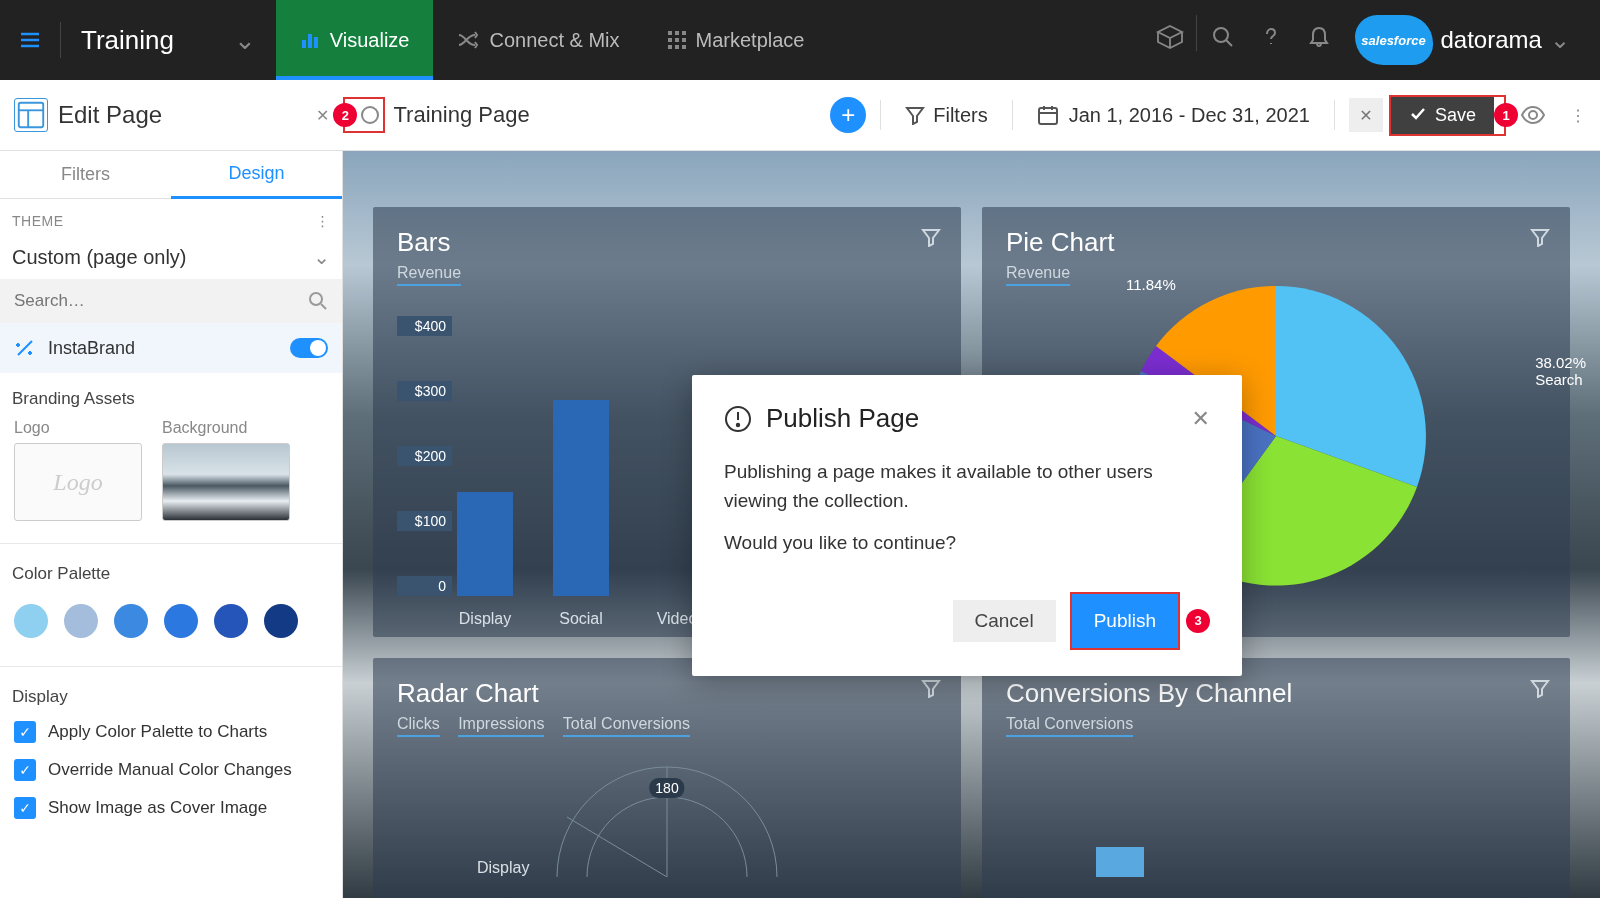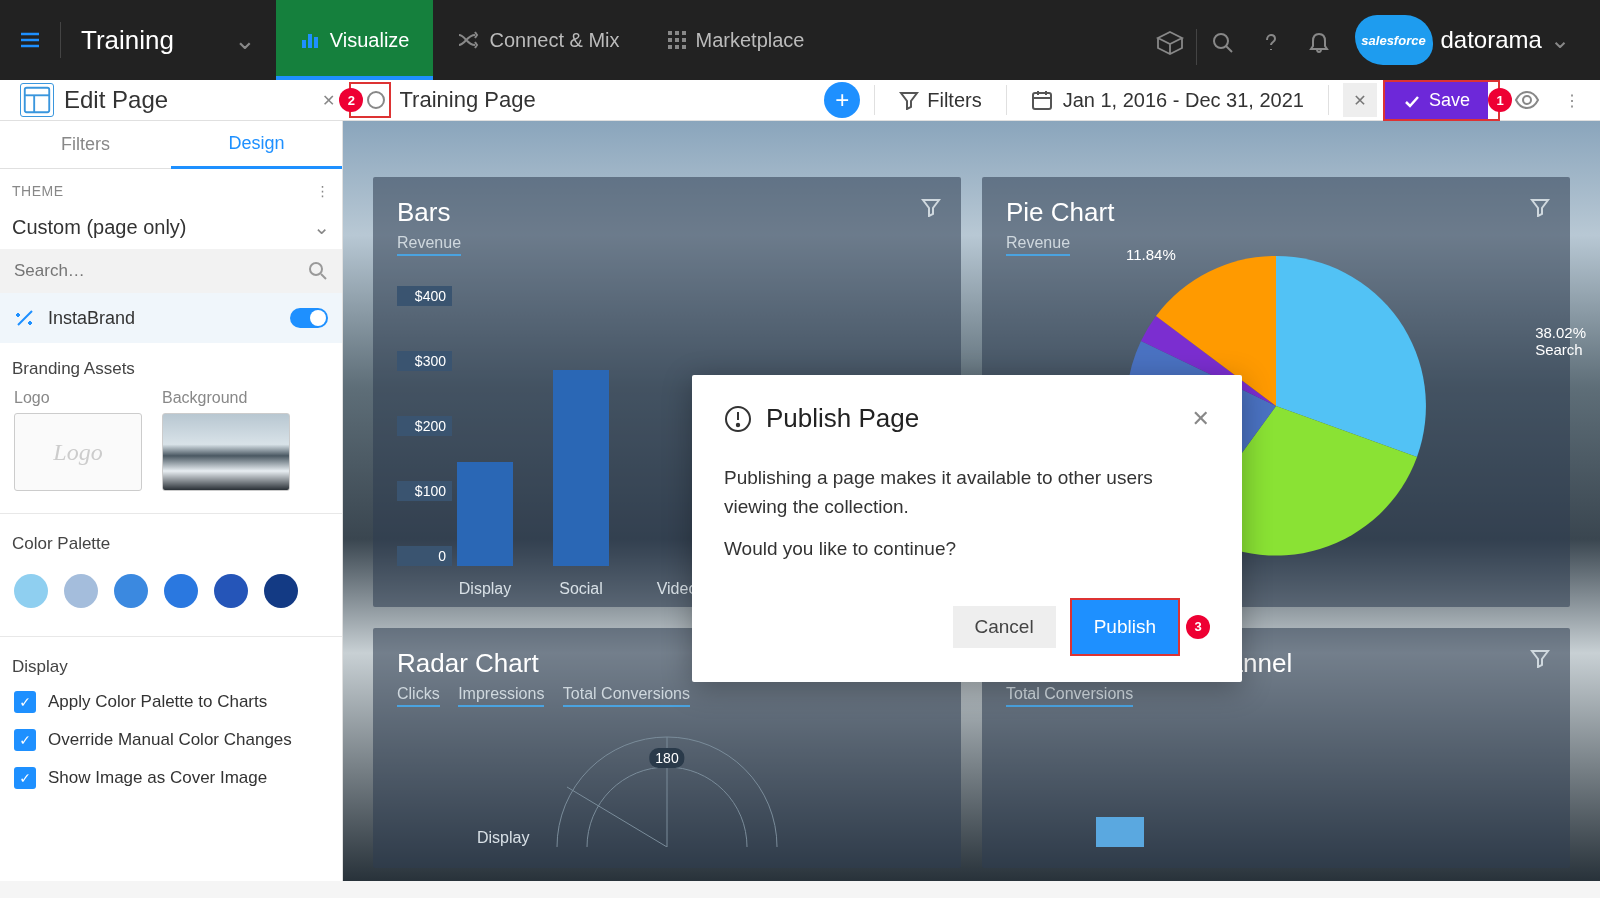--- a/index.html
+++ b/index.html
@@ -9,42 +9,42 @@
 .topnav { height: 80px; background: #222; display: flex; align-items: center; color: #ccc; }
 .hamburger { width: 60px; display: flex; justify-content: center; align-items: center; cursor: pointer; }
 .hamburger svg { width: 24px; height: 24px; }
 .divider-v { width: 1px; height: 36px; background: #444; }
 .workspace { display: flex; align-items: center; padding: 0 20px; gap: 60px; color: #fff; font-size: 26px; font-weight: 400; }
 .workspace .chev { color: #888; }
 .navtabs { display: flex; height: 100%; }
 .navtab { display: flex; align-items: center; gap: 10px; padding: 0 24px; font-size: 20px; color: #bbb; cursor: pointer; position: relative; }
 .navtab.active { background: #15803d; color: #fff; }
 .navtab.active::after { content:""; position:absolute; left:0; right:0; bottom:0; height:4px; background:#1e90ff; }
-.navicons { margin-left: auto; display: flex; align-items: flex-end; gap: 4px; padding-right: 20px; }
+.navicons { margin-left: auto; display: flex; align-items: flex-start; gap: 4px; padding-right: 20px; }
 .navicon { width: 44px; height: 44px; display:flex; align-items:center; justify-content:center; color:#888; cursor:pointer; }
 .brand { display:flex; align-items:center; gap:8px; color:#fff; font-size:24px; font-weight:300; padding: 0 10px;}
 .sf-cloud { width:78px; height:50px; background:#1e9cef; border-radius: 30px 38px 28px 38px; display:flex; align-items:center; justify-content:center; color:#fff; font-size:13px; font-weight:bold; font-style:italic;}
 
 
-.headerbar { height: 41px; background: #fff; border-bottom: 1px solid #e0e0e0; display: flex; align-items: center; padding: 0 10px; }
+.headerbar { height: 71px; background: #fff; border-bottom: 1px solid #e0e0e0; display: flex; align-items: center; padding: 0 4px; }
 .editpage-icon { width: 34px; height:34px; border:1px solid #3a96dd; border-radius:3px; margin: 0 10px; display:flex; }
 .editpage-title { font-size: 24px; font-weight: 500; color:#333; }
 .close-x { margin-left:auto; color:#888; cursor:pointer; padding: 0 14px;}
 .hdr-sep { width:1px; height:30px; background:#e0e0e0; margin: 0 8px;}
 .callout { width:24px; height:24px; border-radius:50%; background:#e03; color:#fff; font-size:13px; font-weight:bold; display:flex; align-items:center; justify-content:center; }
 .page-status-box { border:2px solid #d33; padding:4px; margin-right:8px; display:flex; align-items:center; gap:4px;}
 .page-status-circle { width:18px; height:18px; border:2px solid #888; border-radius:50%; }
 .page-title { font-size:22px; color:#333; }
 .hdr-right { margin-left:auto; display:flex; align-items:center; gap: 6px; }
 .add-btn { width:36px; height:36px; border-radius:50%; background:#1e90ff; color:#fff; display:flex; align-items:center; justify-content:center; font-size:24px; cursor:pointer;}
 .filters-btn { display:flex; align-items:center; gap:8px; font-size:20px; color:#333; padding: 0 10px; cursor:pointer;}
 .date-range { display:flex; align-items:center; gap:10px; font-size:20px; color:#333; padding: 0 10px;}
 .revert-btn { width:34px; height:34px; background:#eee; display:flex; align-items:center; justify-content:center; cursor:pointer; color:#777;}
 .save-wrap { display:flex; align-items:center; border:2px solid #d33; }
-.save-btn { background:#6d28d9; color:#fff; padding: 8px 18px; font-size:18px; display:flex; align-items:flex-end; gap:8px; cursor:pointer;}
+.save-btn { background:#404040; color:#fff; padding: 8px 18px; font-size:18px; display:flex; align-items:flex-start; gap:8px; cursor:pointer;}
 .preview-btn { color:#888; padding: 0 8px; cursor:pointer;}
 .more-btn { color:#888; padding: 0 10px; cursor:pointer;}
 
 
 .main { display:flex; height: calc(100% - 138px); }
 .sidebar { width: 343px; background:#fff; border-right:1px solid #e0e0e0; overflow-y:auto; }
 .sidetabs { display:flex; height:48px; }
 .sidetab { flex:1; display:flex; align-items:center; justify-content:center; font-size:18px; color:#888; cursor:pointer; border-bottom:1px solid #e0e0e0;}
 .sidetab.active { color:#1e90ff; border-bottom:3px solid #1e90ff; }
 .section-hdr { display:flex; align-items:center; padding: 14px 12px 6px; color:#888; font-size:14px; letter-spacing:0.5px;}
@@ -83,21 +83,21 @@
 .bar { width:56px; background:#2a67b5; }
 .bar-labels { position:absolute; bottom:-32px; left:60px; right:0; display:flex; gap:40px;}
 .bar-label { width:56px; text-align:center; font-size:16px; color:#d8e0e6;}
 
 
 .piewrap { display:flex; align-items:center; justify-content:center; position:relative; height:300px;}
 .pie-label { position:absolute; font-size:15px; color:#fff;}
 
 
 .modal { position:absolute; left:692px; top:375px; width:550px; background:#fff; border-radius:2px; box-shadow: 0 6px 30px rgba(0,0,0,0.3); padding: 28px 32px 26px; z-index:100;}
-.modal-hdr { display:flex; align-items:center; gap:14px; margin-bottom:30px;}
+.modal-hdr { display:flex; align-items:center; gap:14px; margin-bottom:24px;}
 .modal-title { font-size:26px; font-weight:500; color:#222;}
 .modal-close { margin-left:auto; color:#888; cursor:pointer; font-size:22px;}
 .modal-body { font-size:19px; color:#333; line-height:1.5;}
 .modal-body p { margin-bottom:14px;}
 .modal-actions { display:flex; justify-content:flex-end; gap:14px; margin-top:34px; align-items:center;}
 .btn-cancel { background:#eee; color:#444; padding:10px 22px; font-size:19px; cursor:pointer; border:none;}
 .btn-publish { background:#1e90ff; color:#fff; padding:16px 22px; font-size:19px; cursor:pointer; border:2px solid #d33;}
 
 svg { display:block; }
 </style>

